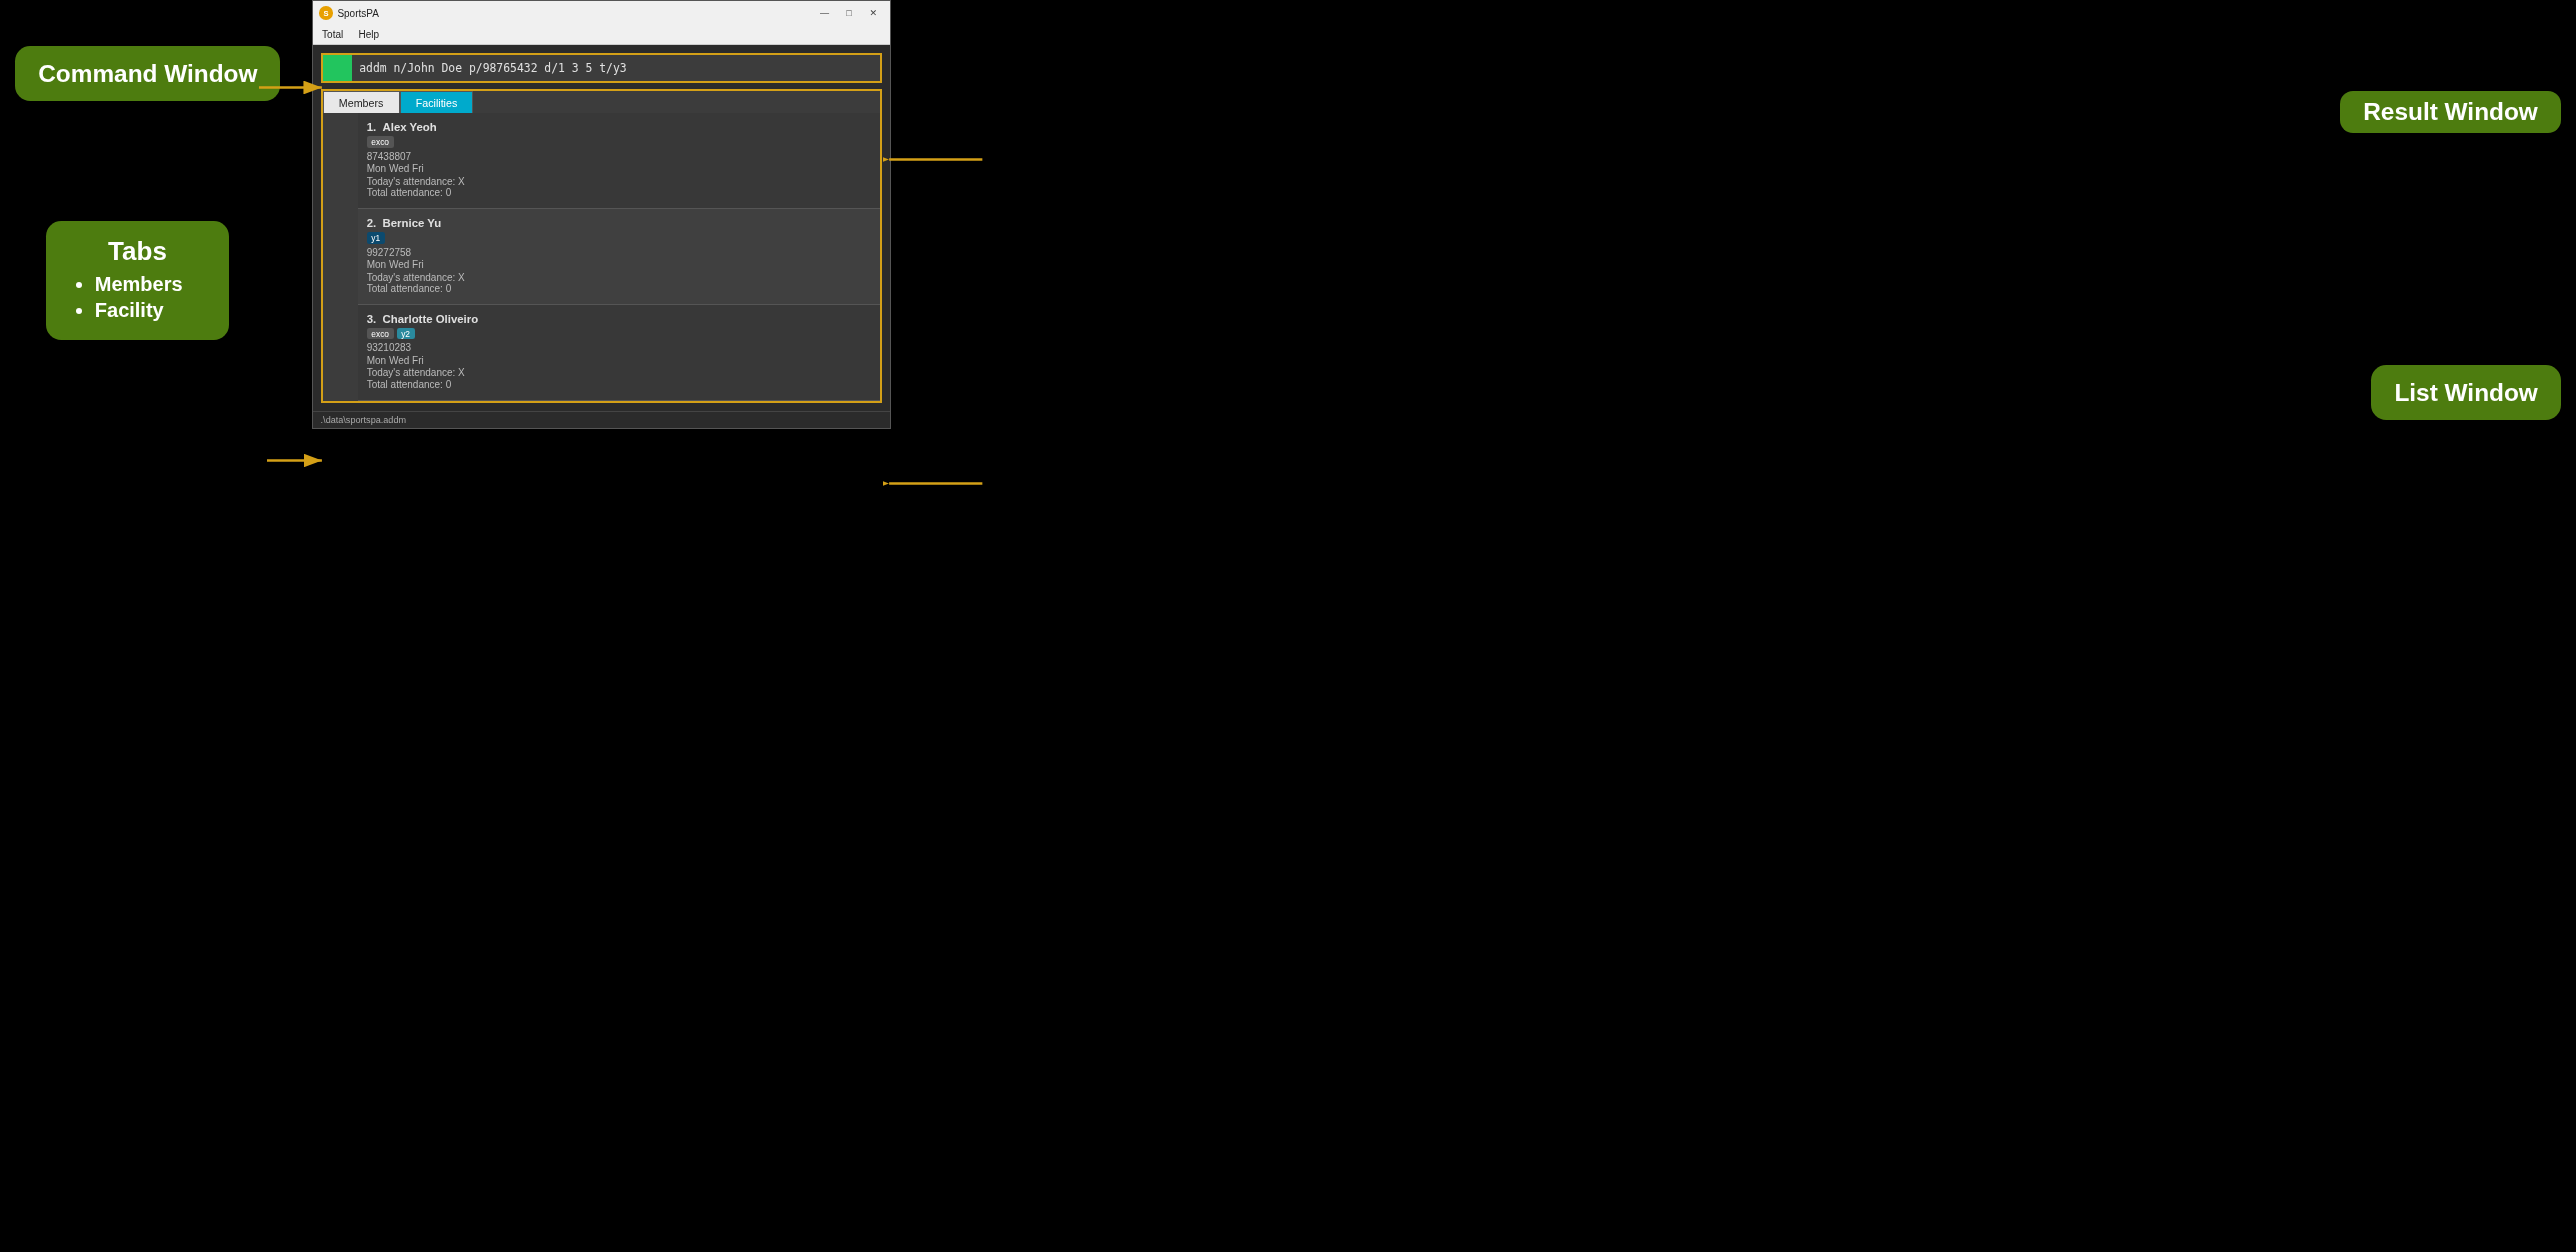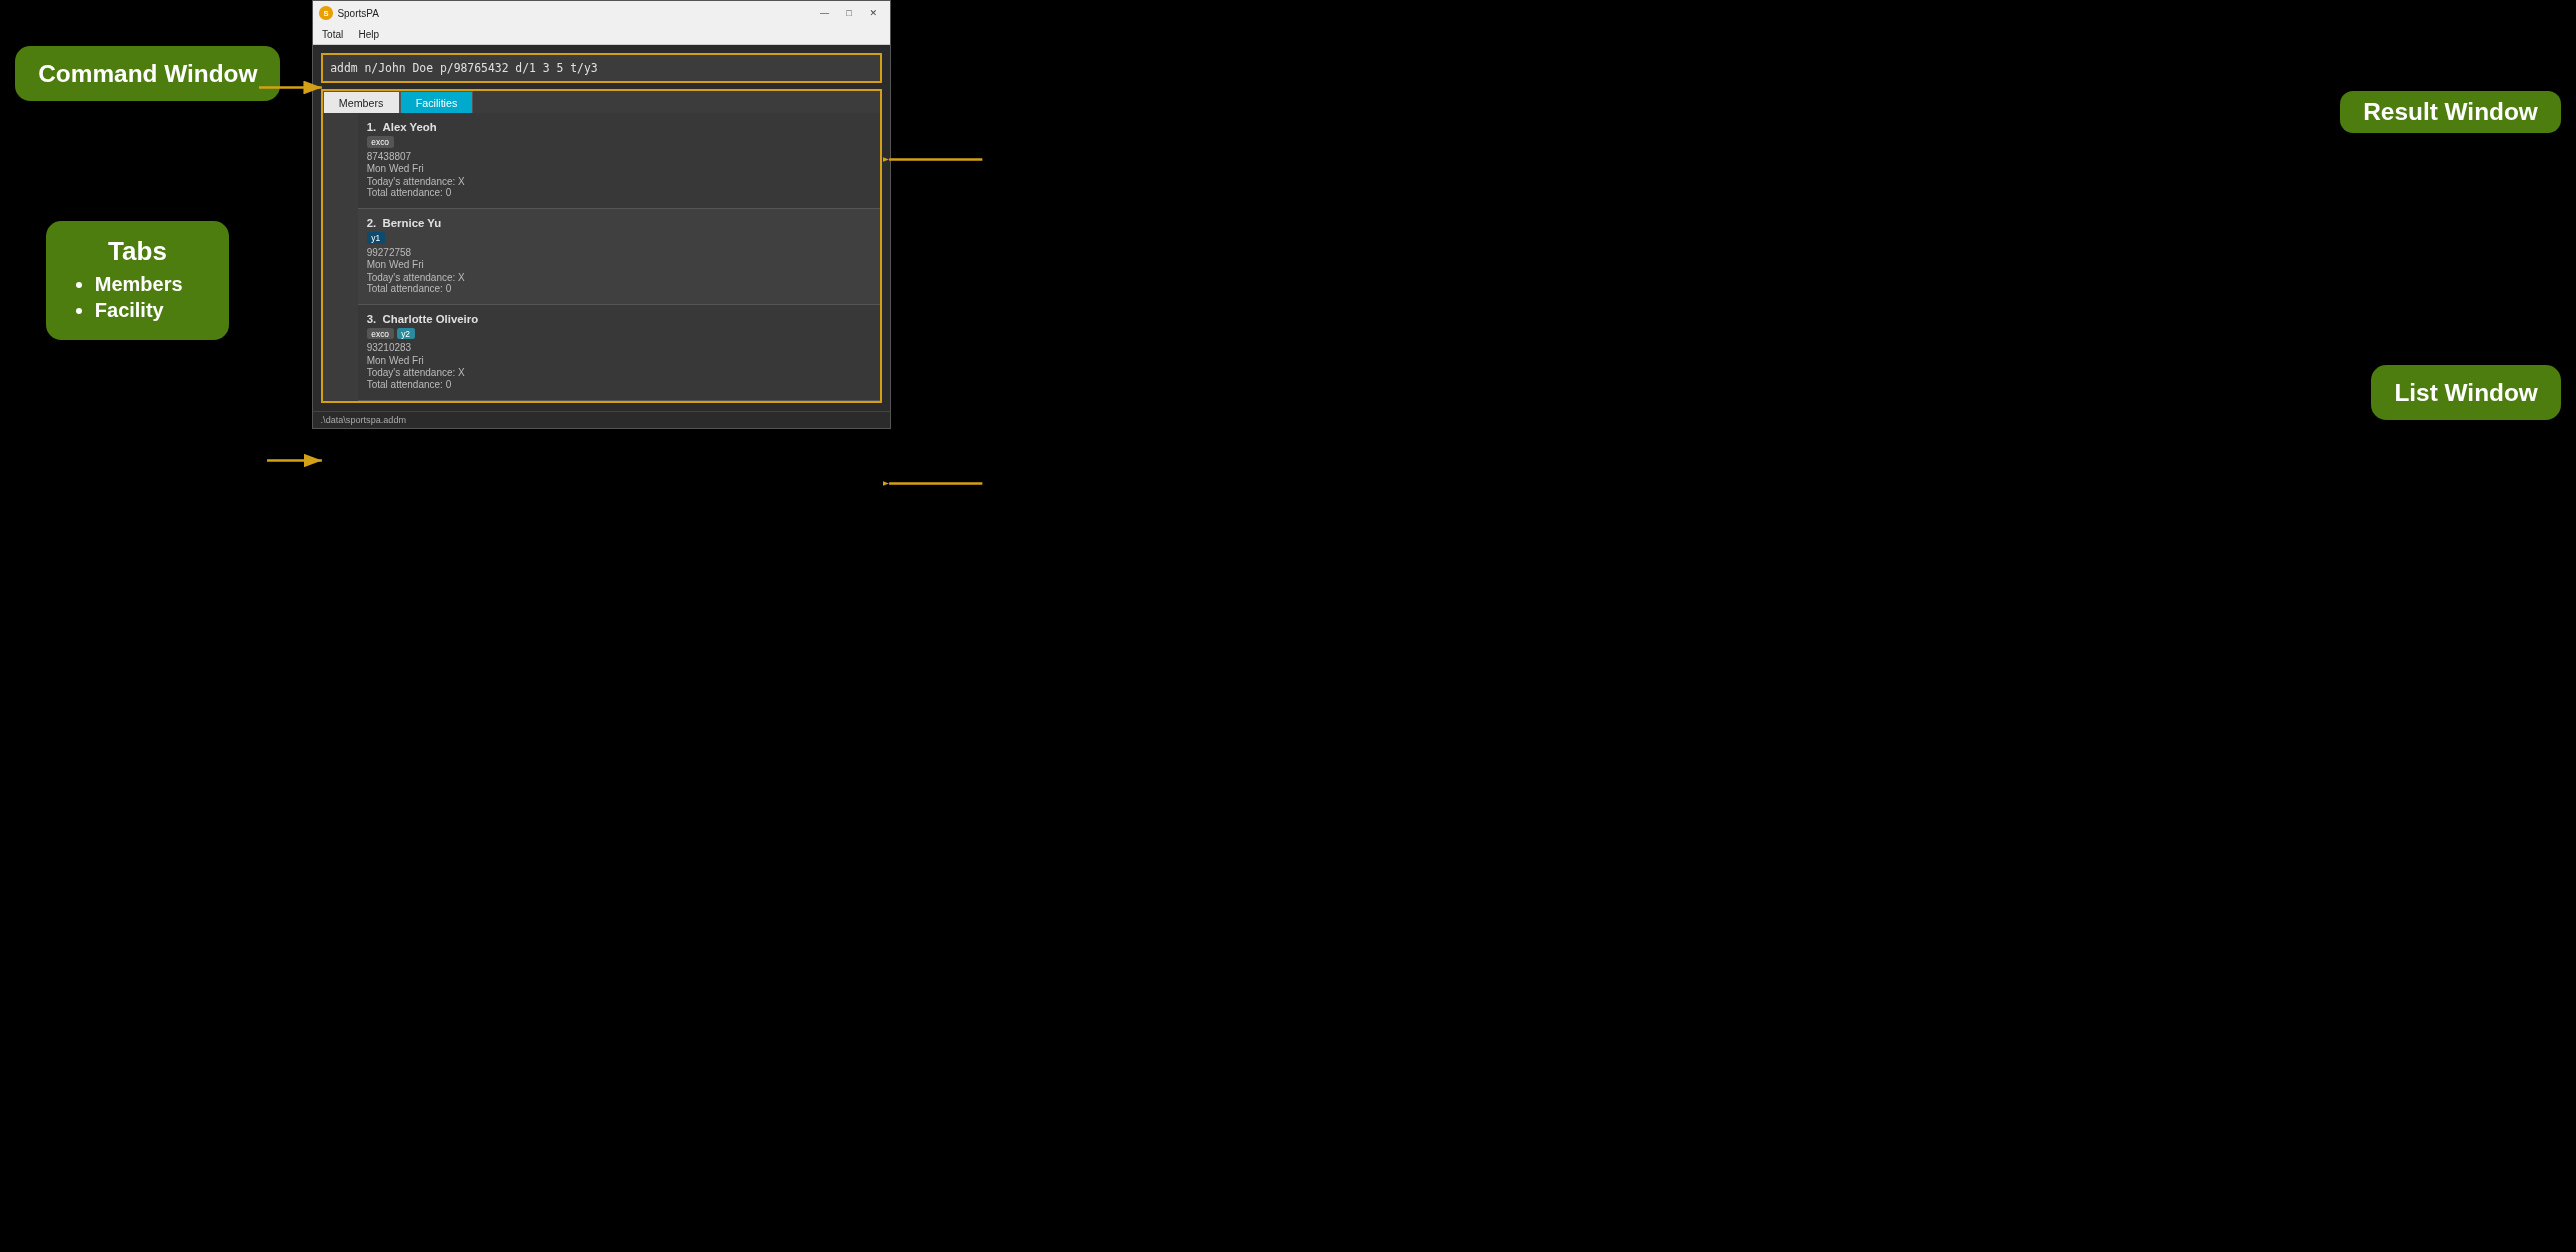--- a/index.html
+++ b/index.html
@@ -94,20 +94,21 @@
       padding: 7.6px;
       display: flex;
       flex-direction: column;
       gap: 6.1px;
     }
 
     
     .command-input-wrapper {
       border: 2.3px solid #d4a017;
       background: #22c55e;
+      padding-left: 29px;
     }
     .command-input {
       width: 100%;
       background: #3c3c3c;
       color: #e0e0e0;
       border: none;
       outline: none;
       font-size: 11.4px;
       padding: 6.1px 7.6px;
       font-family: 'Consolas', monospace;

